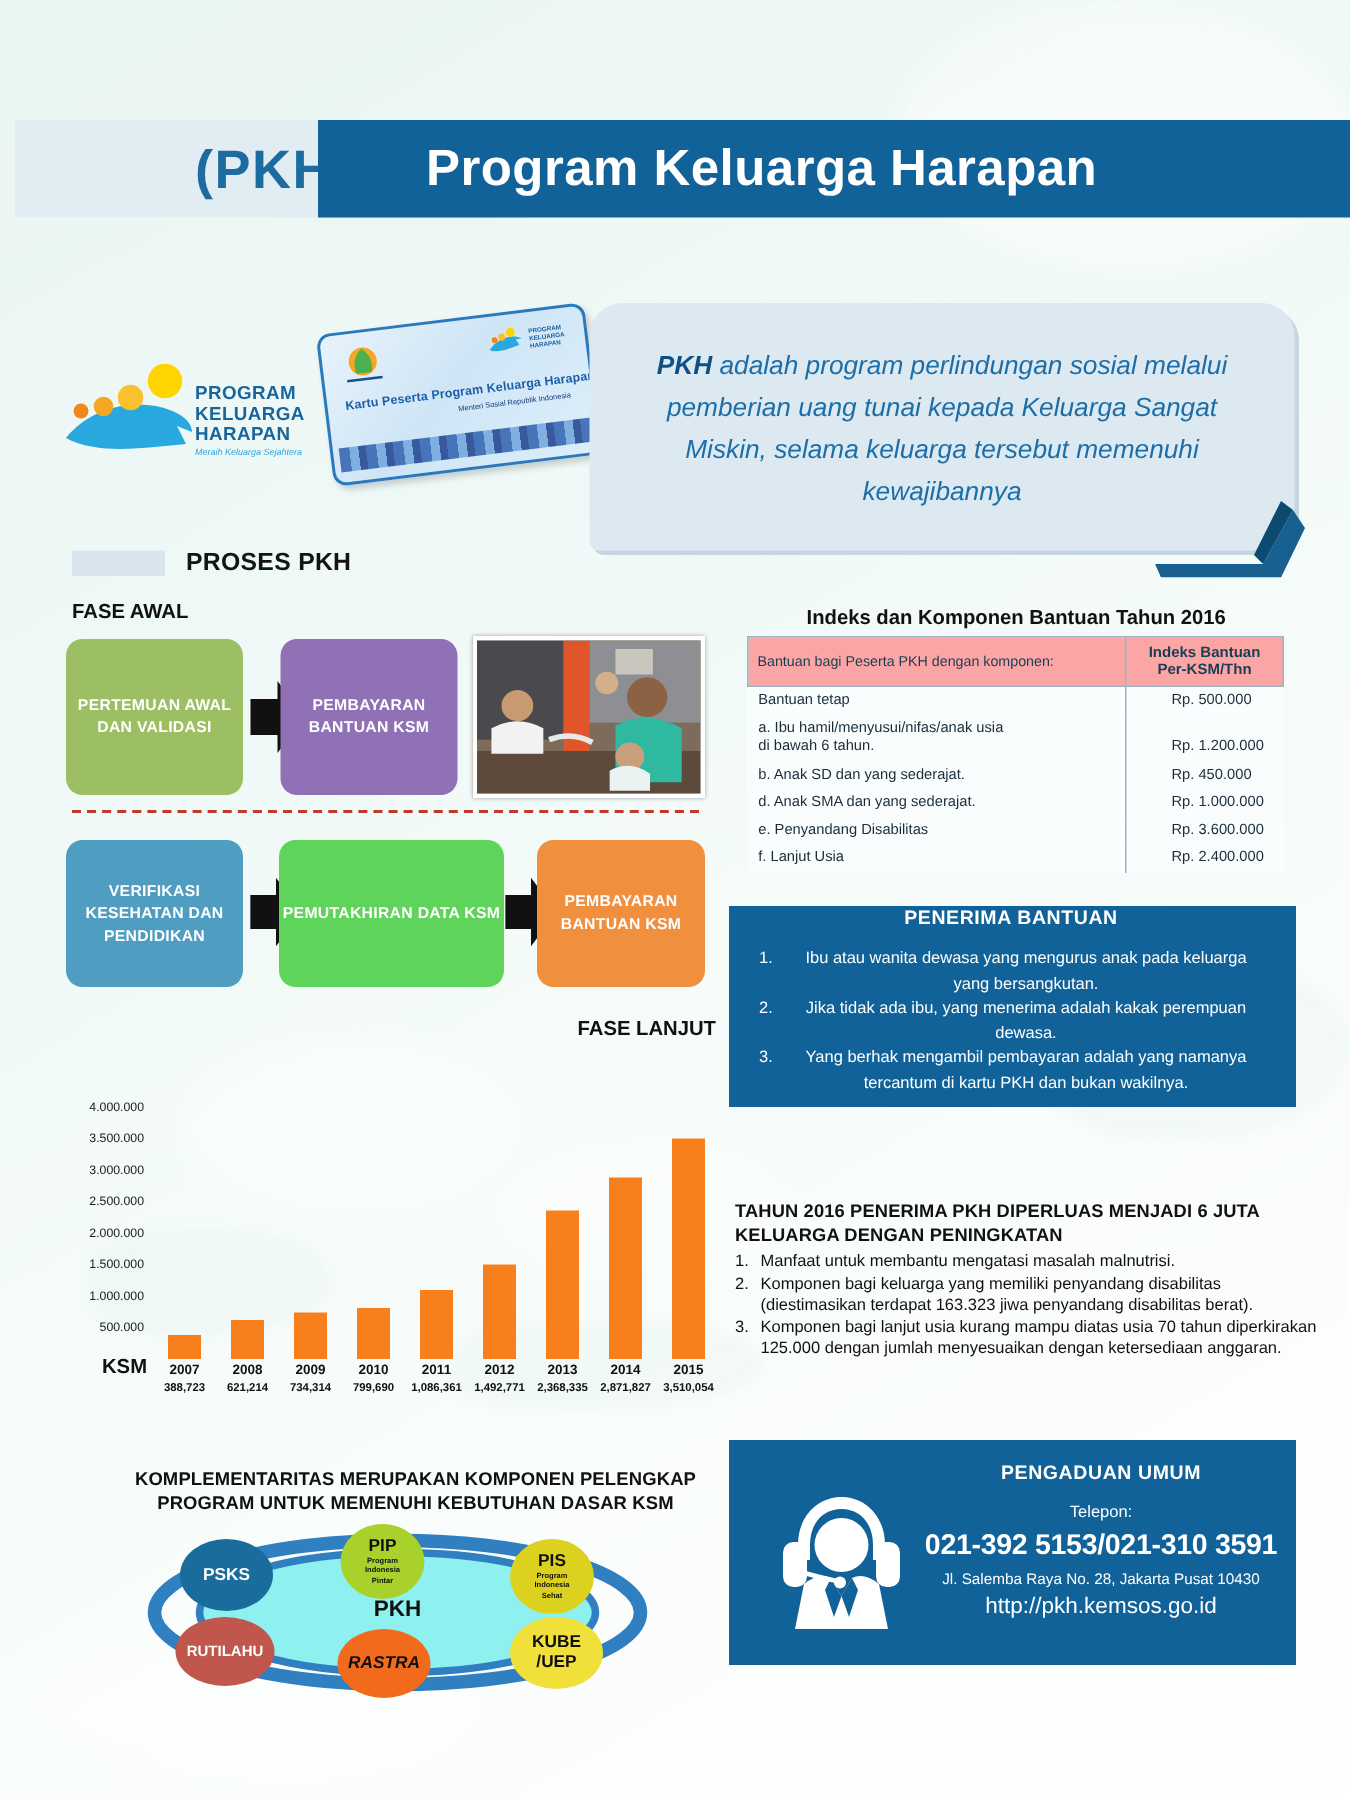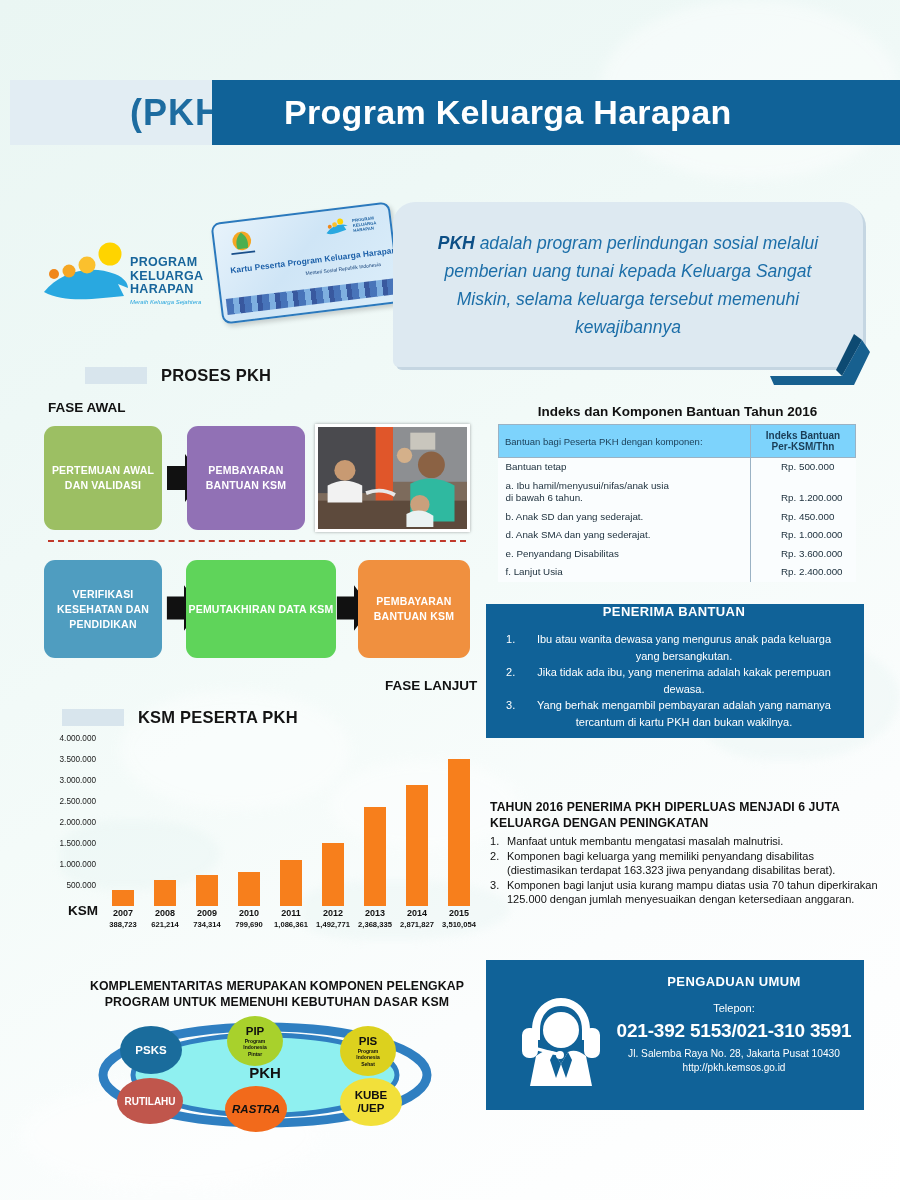--- a/index.html
+++ b/index.html
@@ -62,21 +62,21 @@
     font-style: italic;
   }
   .quote p { color:#1c6ea8; font-size:17.5px; line-height:28px; text-align:center; width:420px; }
   .quote p b { color:#0d4f86; font-weight:bold; }
   .ribbon { position:absolute; left:770px; top:330px; width:100px; height:55px; z-index:3;}
 
   
   .sec-chip { display:inline-block; width:62px; height:17px; background:#d8e5ed; vertical-align:middle;}
   .sec-title { font-size:16.5px; font-weight:bold; color:#141414; letter-spacing:.2px; vertical-align:middle;
     margin-left:14px;}
-  .proses { position:absolute; left:48px; top:366px;margin-left:37px; }
+  .proses { position:absolute; left:48px; top:366px; }
   .fase-awal { position:absolute; left:48px; top:400px; font-size:13.5px; font-weight:bold; color:#111;}
   .fase-lanjut { position:absolute; left:385px; top:678px; font-size:13.5px; font-weight:bold; color:#111;}
 
   
   .fbox { position:absolute; border-radius:11px; display:flex; align-items:center; justify-content:center;
     color:#fff; font-size:10.5px; font-weight:bold; text-align:center; line-height:15px; letter-spacing:.2px;}
   .arrow { position:absolute; width:0;height:0; }
   .photo {
     position:absolute; left:315px; top:424px; width:155px; height:108px;
     border:3px solid #fff; box-shadow:0 0 3px rgba(0,0,0,.35); overflow:hidden;
@@ -84,21 +84,21 @@
   }
   .dashed { position:absolute; left:48px; top:540px; width:418px; height:0;
     border-top:2.5px dashed #c0392b;}
 
   
   .tbl-title { position:absolute; left:490px; top:404px; width:375px; text-align:center;
     font-size:13.5px; font-weight:bold; color:#111;}
   .tbl { position:absolute; left:498px; top:424px; width:358px; border-collapse:collapse;
     background:#fafdfe;}
   .tbl th, .tbl td { border:1px solid #9ab2c4; padding:0; }
-  .tbl thead th { background:#7dd3fc; font-size:9.5px; color:#1a3d56; padding:5px 6px;
+  .tbl thead th { background:#fca5a5; font-size:9.5px; color:#1a3d56; padding:5px 6px;
     font-weight:normal; text-align:left;}
   .tbl thead th.r { text-align:center; font-weight:bold; font-size:10px; line-height:11px;}
   .tbl tbody td { font-size:9.8px; color:#1a2d3a; padding:3px 7px; line-height:12.5px; border:none;}
   .tbl tbody td.r { text-align:left; padding-left:30px; white-space:nowrap;}
   .tbl .lcol { border-right:1px solid #9ab2c4; width:252px; }
 
   
   .bluebox { position:absolute; background:#106298; color:#fff; }
   .bb-title { text-align:center; font-weight:bold; font-size:13px; letter-spacing:.4px; }
   .bb-list { font-size:11px; line-height:16.5px; }
@@ -138,21 +138,21 @@
   .ov .sml { font-size:5px; font-weight:bold; color:#101010; line-height:6.5px; margin-top:1px;}
 
   
   .contact { position:absolute; left:486px; top:960px; width:378px; height:150px; background:#106298;}
   .ct-icon { position:absolute; left:28px; top:26px; width:95px; height:100px;}
   .ct-body { position:absolute; left:128px; top:14px; width:240px; text-align:center; color:#fff;}
   .ct-title { font-size:13px; font-weight:bold; letter-spacing:.4px;}
   .ct-tel { font-size:11px; margin-top:13px;}
   .ct-num { font-size:19px; font-weight:bold; margin-top:6px; letter-spacing:-.2px;}
   .ct-addr { font-size:10.2px; margin-top:6px;}
-  .ct-url { font-size:10px; margin-top:3px;}
+  .ct-url { font-size:15px; margin-top:3px;}
 </style>
 </head>
 <body>
 
 <div class="watermark">
   <div class="wm-blob" style="left:120px;top:690px;width:230px;height:120px;"></div>
   <div class="wm-blob" style="left:330px;top:760px;width:190px;height:90px;"></div>
   <div class="wm-blob2" style="left:60px;top:820px;width:160px;height:70px;"></div>
   <div class="wm-blob2" style="left:300px;top:880px;width:210px;height:60px;"></div>
   <div class="wm-blob" style="left:600px;top:0px;width:300px;height:180px;"></div>
@@ -321,23 +321,20 @@
 
   <div class="t2016">
     <h4>TAHUN 2016 PENERIMA PKH DIPERLUAS MENJADI 6 JUTA KELUARGA DENGAN PENINGKATAN</h4>
     <ol>
       <li>Manfaat untuk membantu mengatasi masalah malnutrisi.</li>
       <li>Komponen bagi keluarga yang memiliki penyandang disabilitas (diestimasikan terdapat 163.323 jiwa penyandang disabilitas berat).</li>
       <li>Komponen bagi lanjut usia kurang mampu diatas usia 70 tahun diperkirakan 125.000 dengan jumlah menyesuaikan dengan ketersediaan anggaran.</li>
     </ol>
   </div>
 
-  <div class="chart-head">
-    <span class="sec-chip"></span><span class="sec-title">KSM PESERTA PKH</span>
-  </div>
   <div class="chart">
     <div class="yaxis" id="yaxis">
         <div class="ytick" style="top: 0px;">4.000.000</div>
         <div class="ytick" style="top: 21px;">3.500.000</div>
         <div class="ytick" style="top: 42px;">3.000.000</div>
         <div class="ytick" style="top: 63px;">2.500.000</div>
         <div class="ytick" style="top: 84px;">2.000.000</div>
         <div class="ytick" style="top: 105px;">1.500.000</div>
         <div class="ytick" style="top: 126px;">1.000.000</div>
         <div class="ytick" style="top: 147px;">500.000</div>

